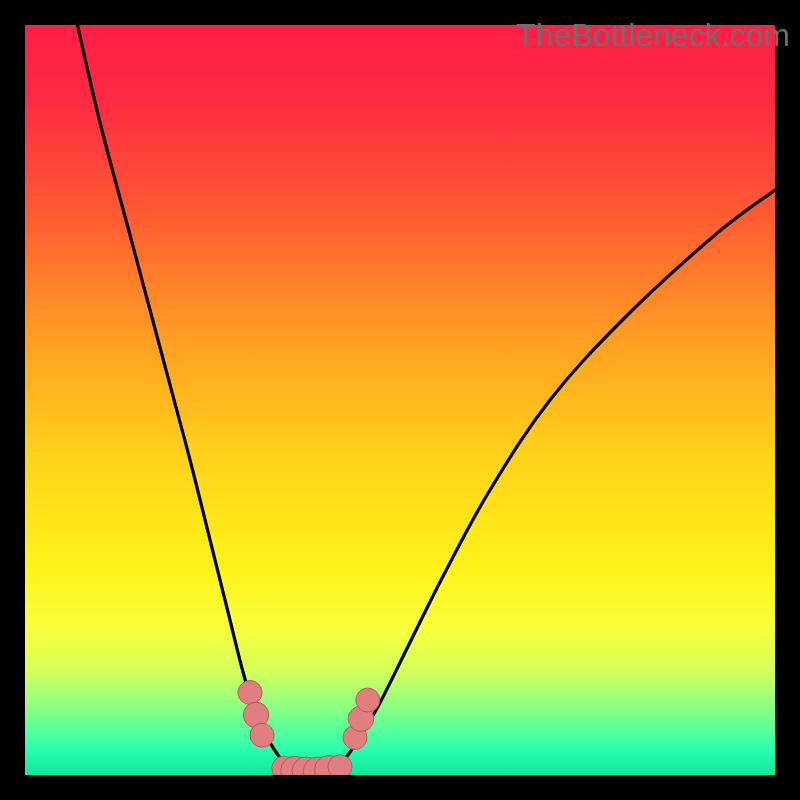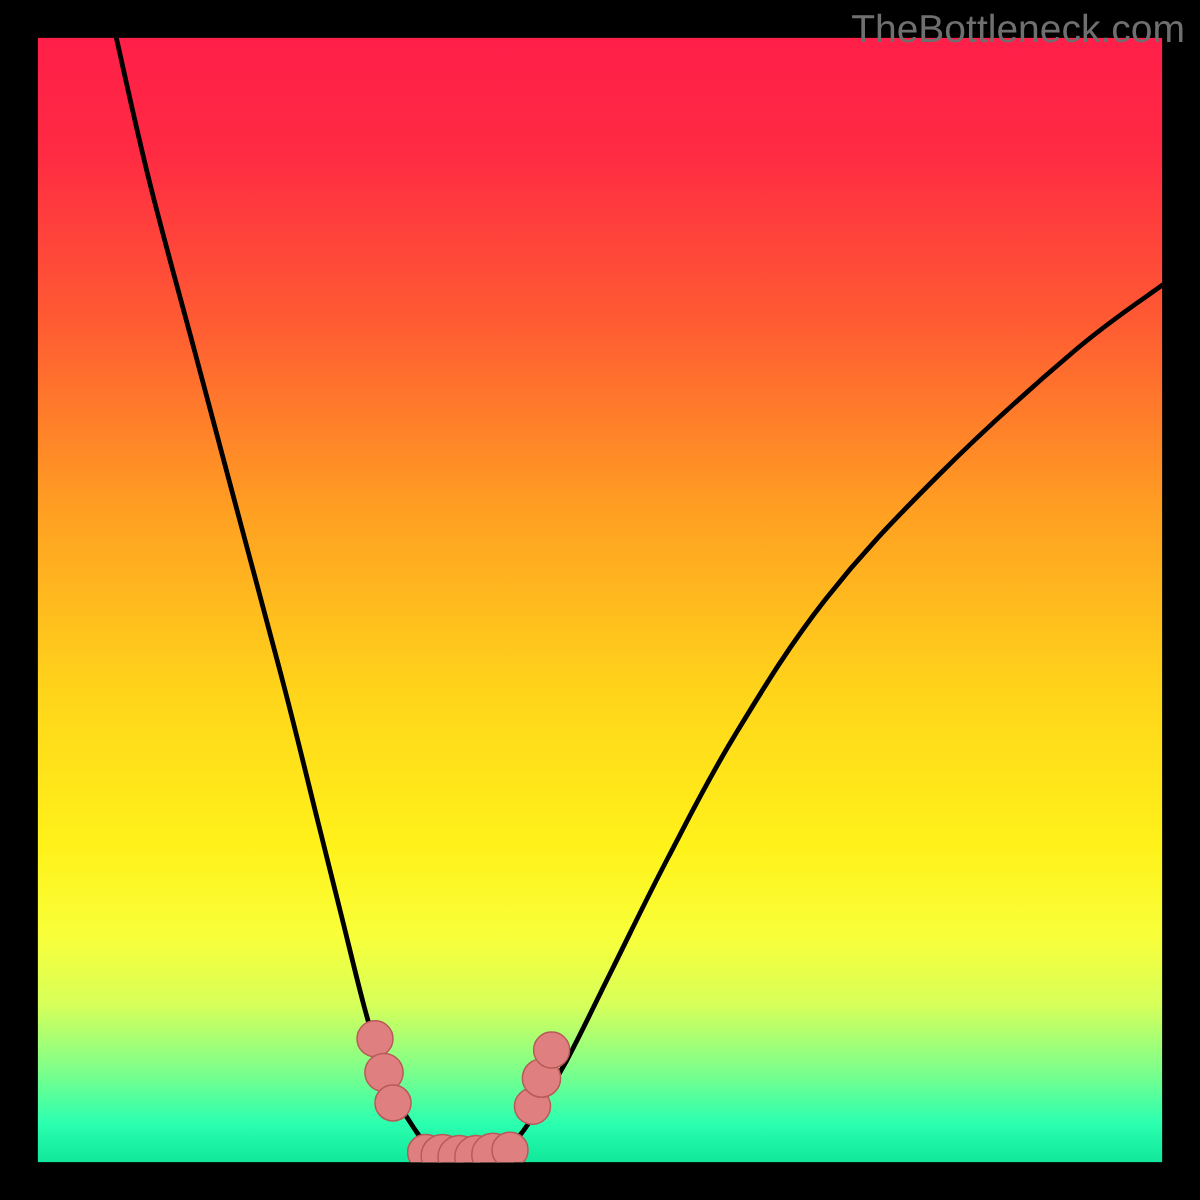--- a/index.html
+++ b/index.html
@@ -27,24 +27,24 @@
   .gradient-bg {
     position: absolute;
     inset: 0;
   }
   .curves {
     position: absolute;
     inset: 0;
   }
   .watermark {
     position: absolute;
-    top: 4px;
+    top: 17px;
     right: 10px;
     font-family: Arial, Helvetica, sans-serif;
-    font-size: 26px;
+    font-size: 32px;
     color: #6f6f6f;
     font-weight: 400;
     letter-spacing: 0px;
   }
 </style>
 </head>
 <body>
 
 <div class="chart-frame">
   <div class="plot-area">

